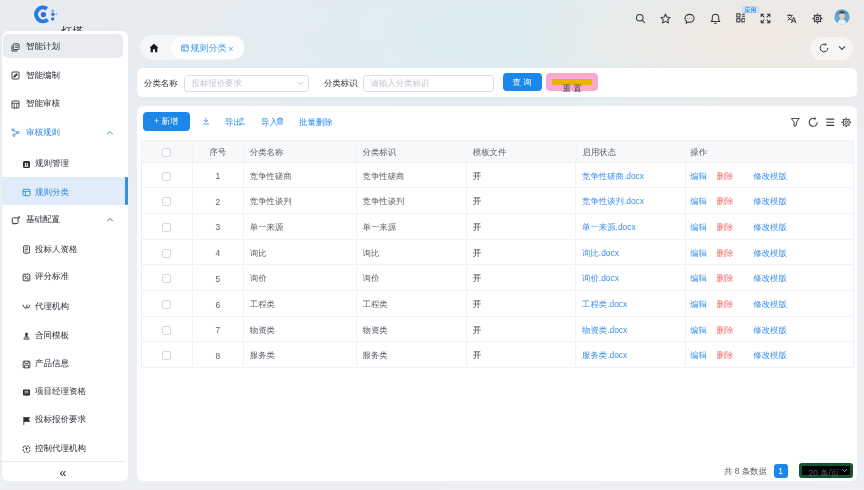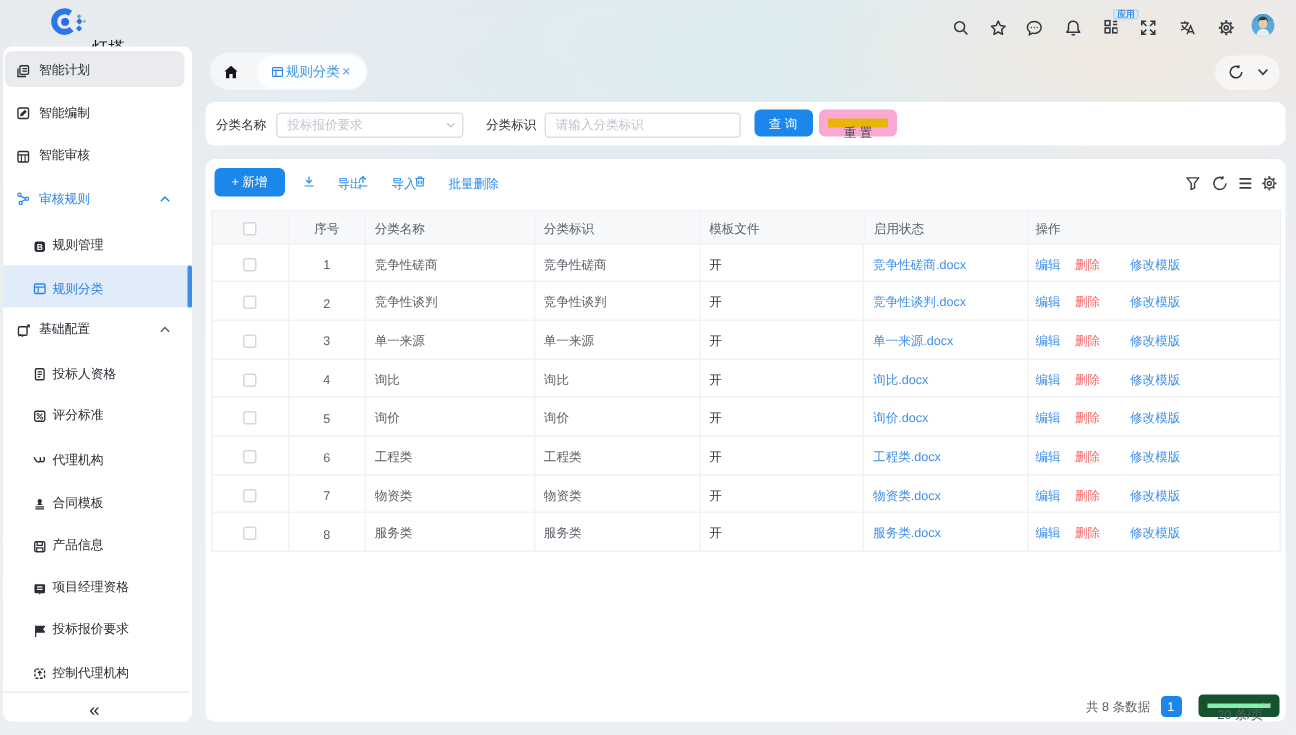--- a/index.html
+++ b/index.html
@@ -75,21 +75,21 @@
 .c7{width:167px;padding-left:4.5px}
 .cb{width:9px;height:9px;border:1px solid #d4d8de;border-radius:2px;background:#fff}
 .lb{color:#3d8fe8}
 .lr{color:#f56c6c}
 .op1{margin-right:9.5px}
 .op2{margin-right:20px}
 .kai{color:#303133}
 
 #ptotal{left:724px;top:465.5px;font-size:8.4px;color:#5a5f66}
 #pbtn{left:773.5px;top:463.5px;width:14px;height:14px;border-radius:3px;background:#1b87ea;color:#fff;font-size:8.4px;text-align:center;line-height:14px}
-#psel{left:798.5px;top:462.5px;width:54px;height:15.5px;border:6px solid #14532d;border-radius:3px;background:#86efac;font-size:8.4px;color:#5a5f66;line-height:14px;padding-left:7px}
+#psel{left:798.5px;top:462.5px;width:54px;height:15.5px;border:3px solid #14532d;border-radius:3px;background:#000000;font-size:8.4px;color:#5a5f66;line-height:14px;padding-left:7px}
 </style>
 </head>
 <body>
 
 <svg id="logo" class="abs" viewBox="0 0 95 28">
   <path d="M14.69 15.42 A6.87 6.87 0 1 1 13.94 4.77" fill="none" stroke="#2a78e8" stroke-width="4.05"></path>
   <circle cx="10.4" cy="10.6" r="2.6" fill="#2b6ae2"></circle>
   <rect x="18.6" y="5.8" width="2.2" height="2.2" rx="0.5" fill="#6f9fee" transform="rotate(45 19.7 6.9)"></rect>
   <rect x="18.35" y="8.75" width="3.1" height="3.1" rx="0.6" fill="#2a78e8" transform="rotate(45 19.9 10.3)"></rect>
   <rect x="18.25" y="13.55" width="2.9" height="2.9" rx="0.6" fill="#2a78e8" transform="rotate(45 19.7 15)"></rect>

